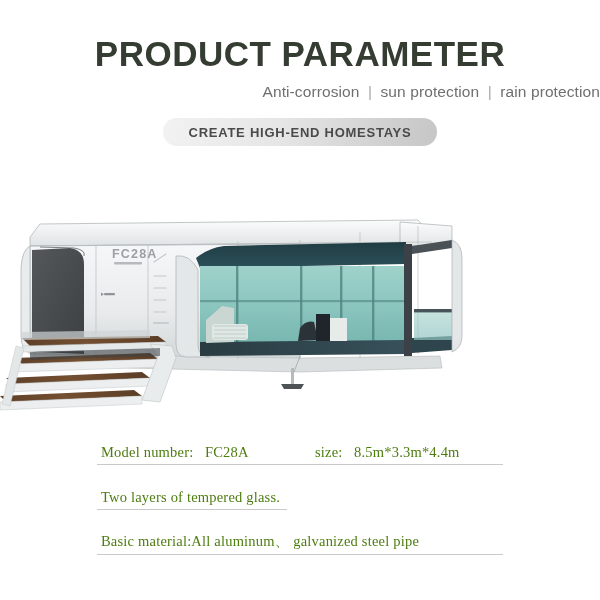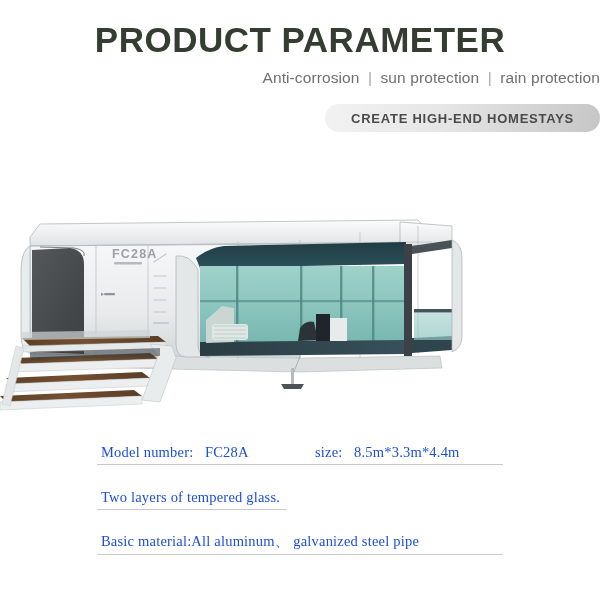--- a/index.html
+++ b/index.html
@@ -16,21 +16,21 @@
   }
   .page {
     position: relative;
     width: 600px;
     height: 600px;
     background: #ffffff;
   }
 
   
   .header {
-    padding-top: 20px;
+    padding-top: 34px;
     text-align: center;
     border-radius: 14px;
   }
   .title {
     font-family: "Liberation Sans", sans-serif;
     font-size: 35px;
     font-weight: 700;
     letter-spacing: 0.5px;
     color: #353d33;
     line-height: 1.15;
@@ -46,21 +46,21 @@
   }
   .subtitle .sep {
     color: #a8a8a8;
     padding: 0 4px;
   }
 
   
   .pill-wrap {
     margin-top: 17px;
     display: flex;
-    justify-content: flex-end;
+    justify-content: center;
   }
   .pill {
     display: inline-flex;
     align-items: center;
     justify-content: center;
     height: 28px;
     padding: 0 26px;
     border-radius: 14px;
     background: linear-gradient(100deg, #f2f2f2 0%, #e6e6e6 42%, #d2d2d2 78%, #c6c6c6 100%);
     color: #4a4a4a;
@@ -97,21 +97,21 @@
     position: absolute;
     left: 0;
     bottom: 12px;
     height: 1px;
     background: #c9c9c9;
   }
   .spec-text {
     position: absolute;
     bottom: 16px;
     font-size: 14.5px;
-    color: #1d4ed8;
+    color: #4d7c0f;
     white-space: nowrap;
     letter-spacing: 0.2px;
   }
   .row1 .spec-line { width: 406px; }
   .row1 .label-left  { left: 4px; }
   .row1 .label-right { left: 218px; }
   .row2 .spec-line { width: 406px; }
   .row2 .label-full { left: 4px; }
   .row3 .spec-line { width: 190px; }
   .row3 .label-full { left: 4px; }

